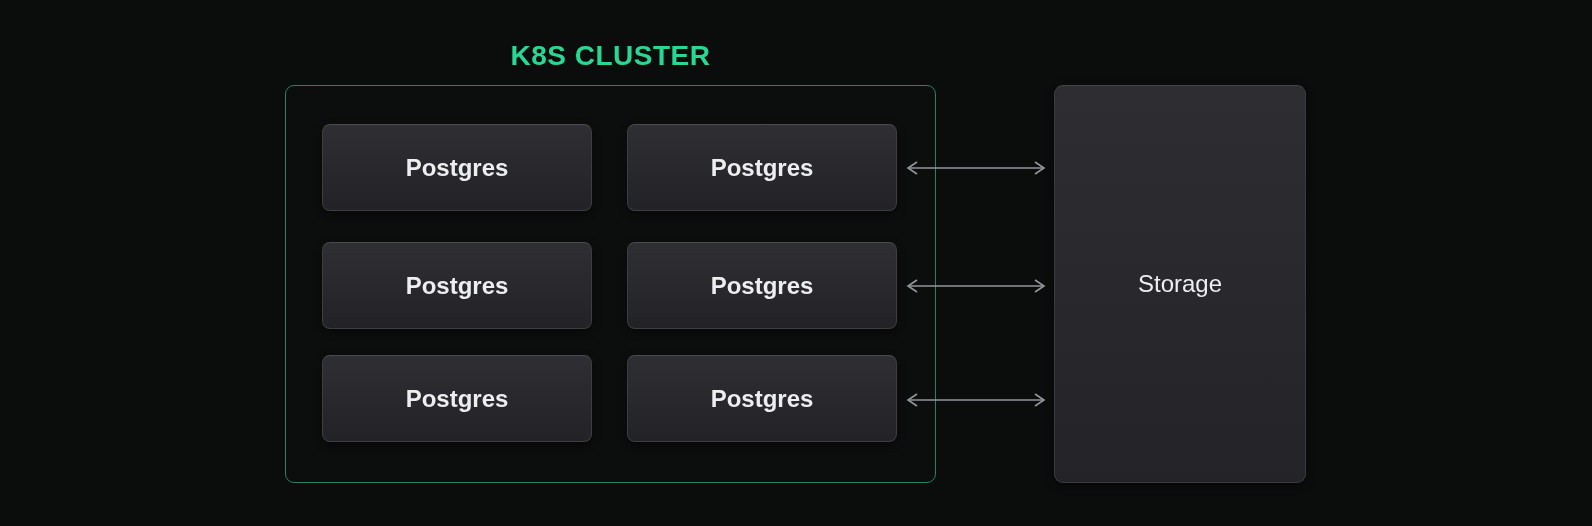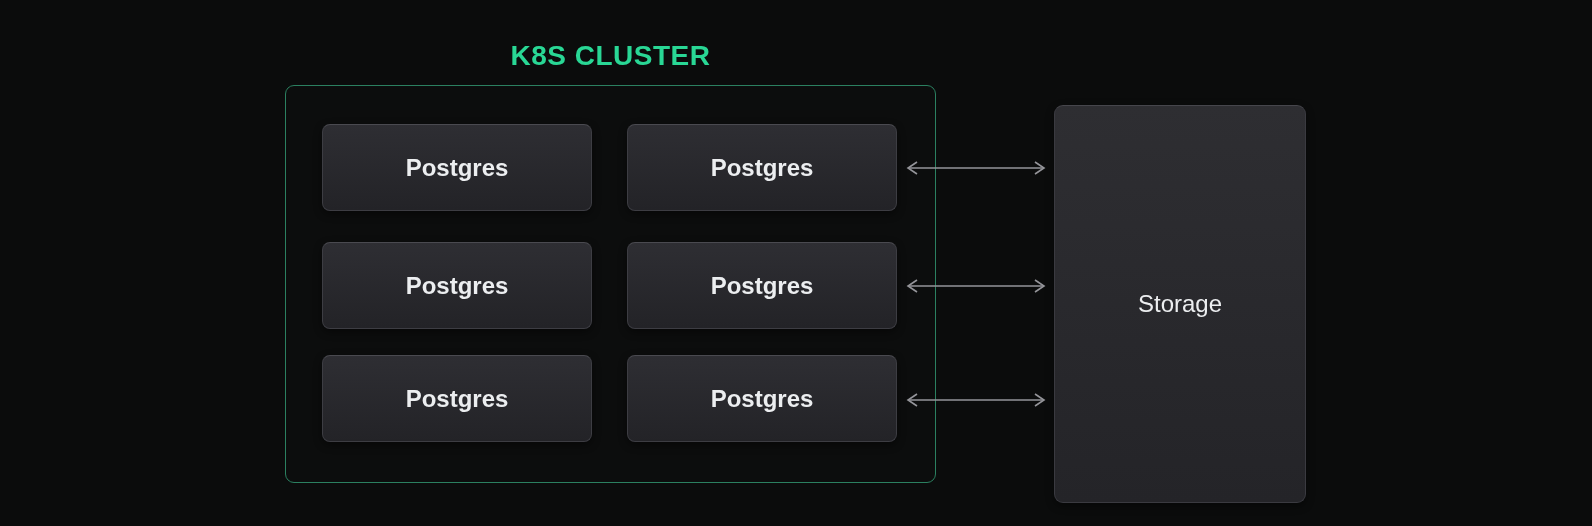--- a/index.html
+++ b/index.html
@@ -63,21 +63,20 @@
     border-radius: 9px;
     background: linear-gradient(180deg, #2e2e32 0%, #242428 100%);
     border: 1px solid #3a3a40;
     border-top-color: #46464c;
     box-shadow: 0 3px 8px rgba(0,0,0,0.45);
     display: flex;
     align-items: center;
     justify-content: center;
     color: #eceef0;
     font-size: 24px;
-    margin-top: 20px;
   }
   .arrow {
     position: absolute;
     left: 905px;
     width: 142px;
     height: 18px;
     z-index: 3;
   }
   .arrow.a1 { top: 159px; }
   .arrow.a2 { top: 277px; }

